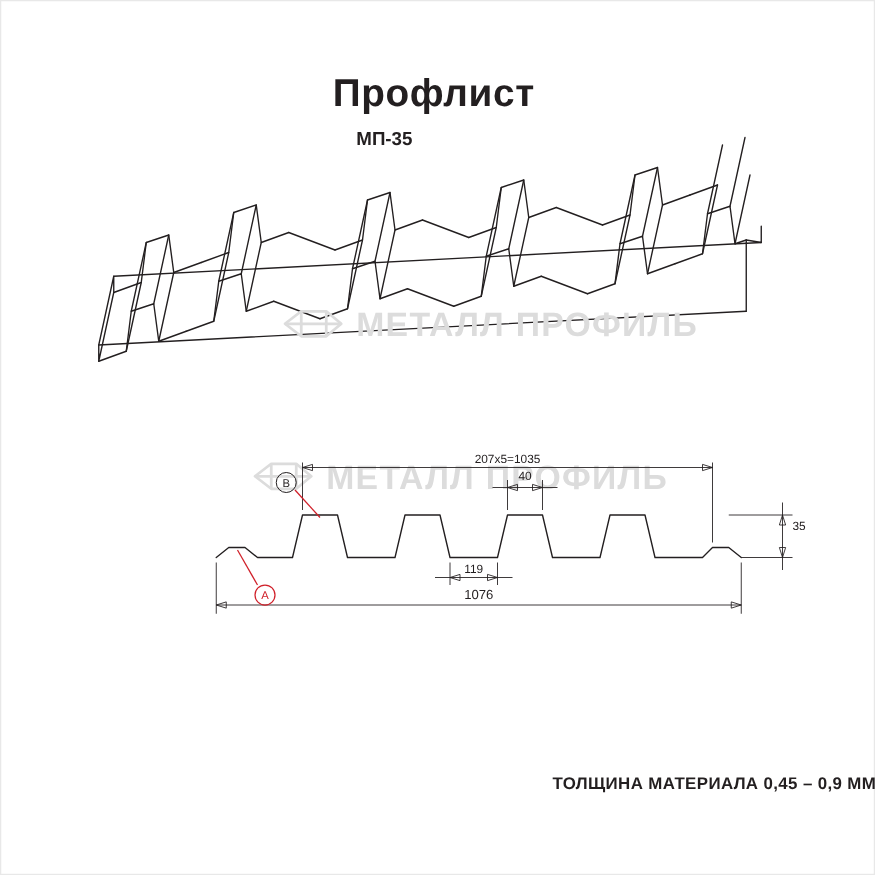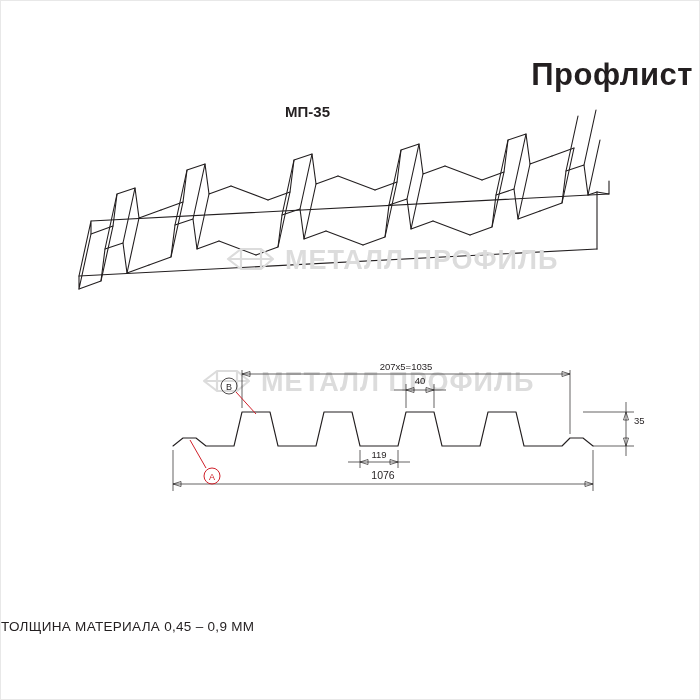--- a/index.html
+++ b/index.html
@@ -20,44 +20,44 @@
     width: 700px;
     height: 700px;
     box-sizing: border-box;
     border: 1px solid #e8e8e8;
   }
   .title {
     position: absolute;
     top: 56px;
     left: 0;
     width: 692px;
-    text-align: right;
+    text-align: center;
     font-size: 31px;
     font-weight: bold;
     letter-spacing: 0.5px;
     color: #231f20;
   }
   .subtitle {
     position: absolute;
     top: 102px;
     left: 0;
     width: 613px;
     text-align: center;
     font-size: 15px;
     font-weight: bold;
     color: #231f20;
   }
   .footer-note {
     position: absolute;
     top: 618px;
     left: 0;
     width: 700px;
-    text-align: left;
+    text-align: right;
     font-size: 13.5px;
-    font-weight: normal;
+    font-weight: bold;
     letter-spacing: 0.3px;
     color: #231f20;
   }
   .iso-wrap {
     position: absolute;
     top: 160px;
     left: 60px;
     width: 580px;
     height: 160px;
   }

